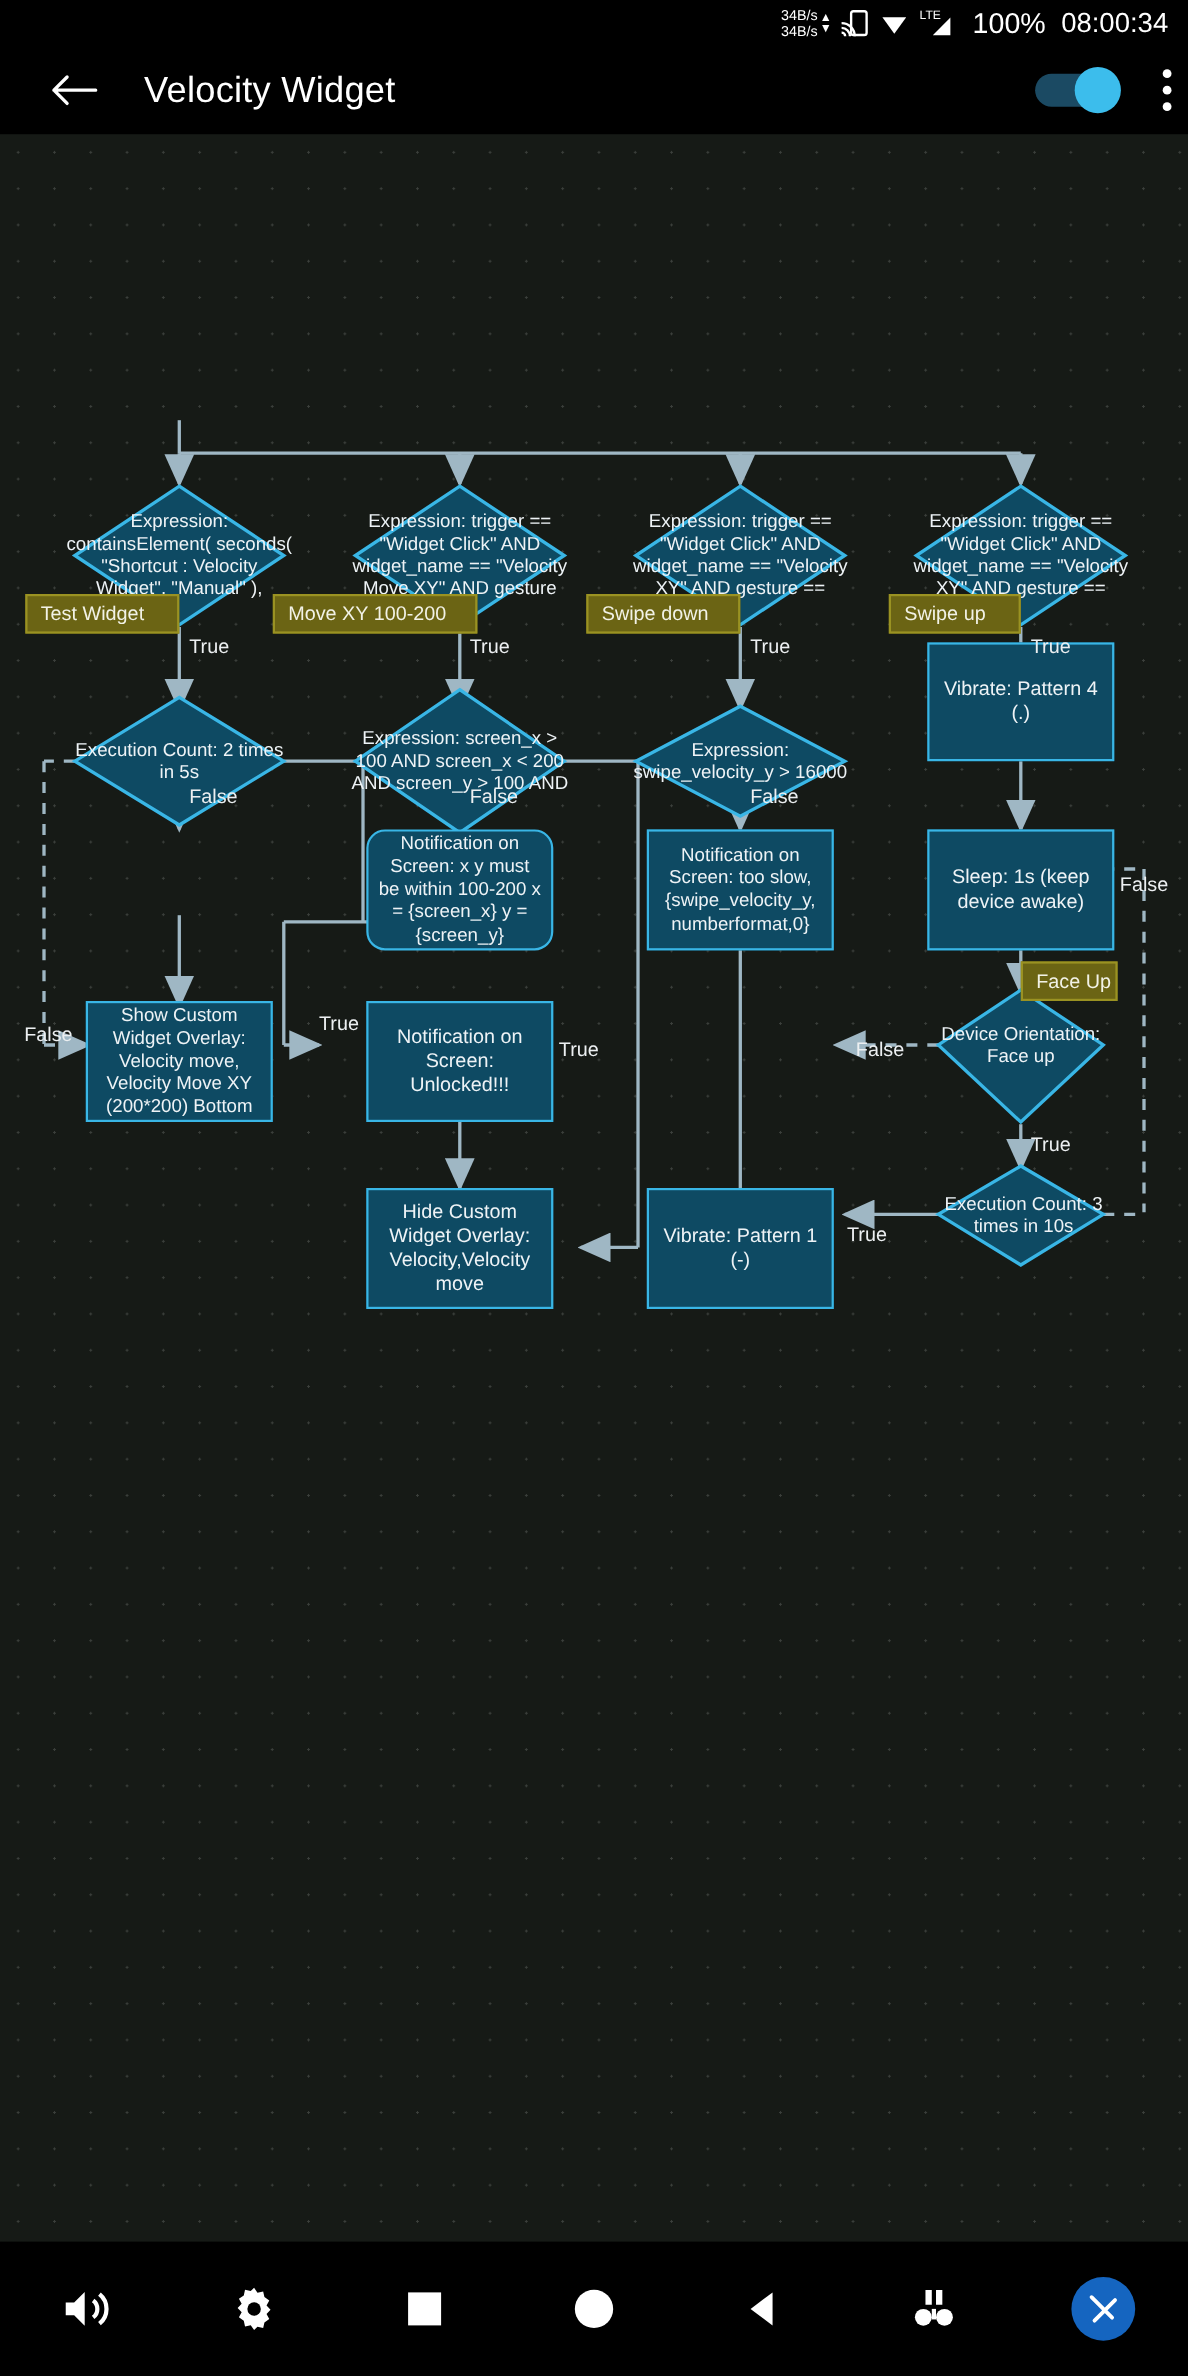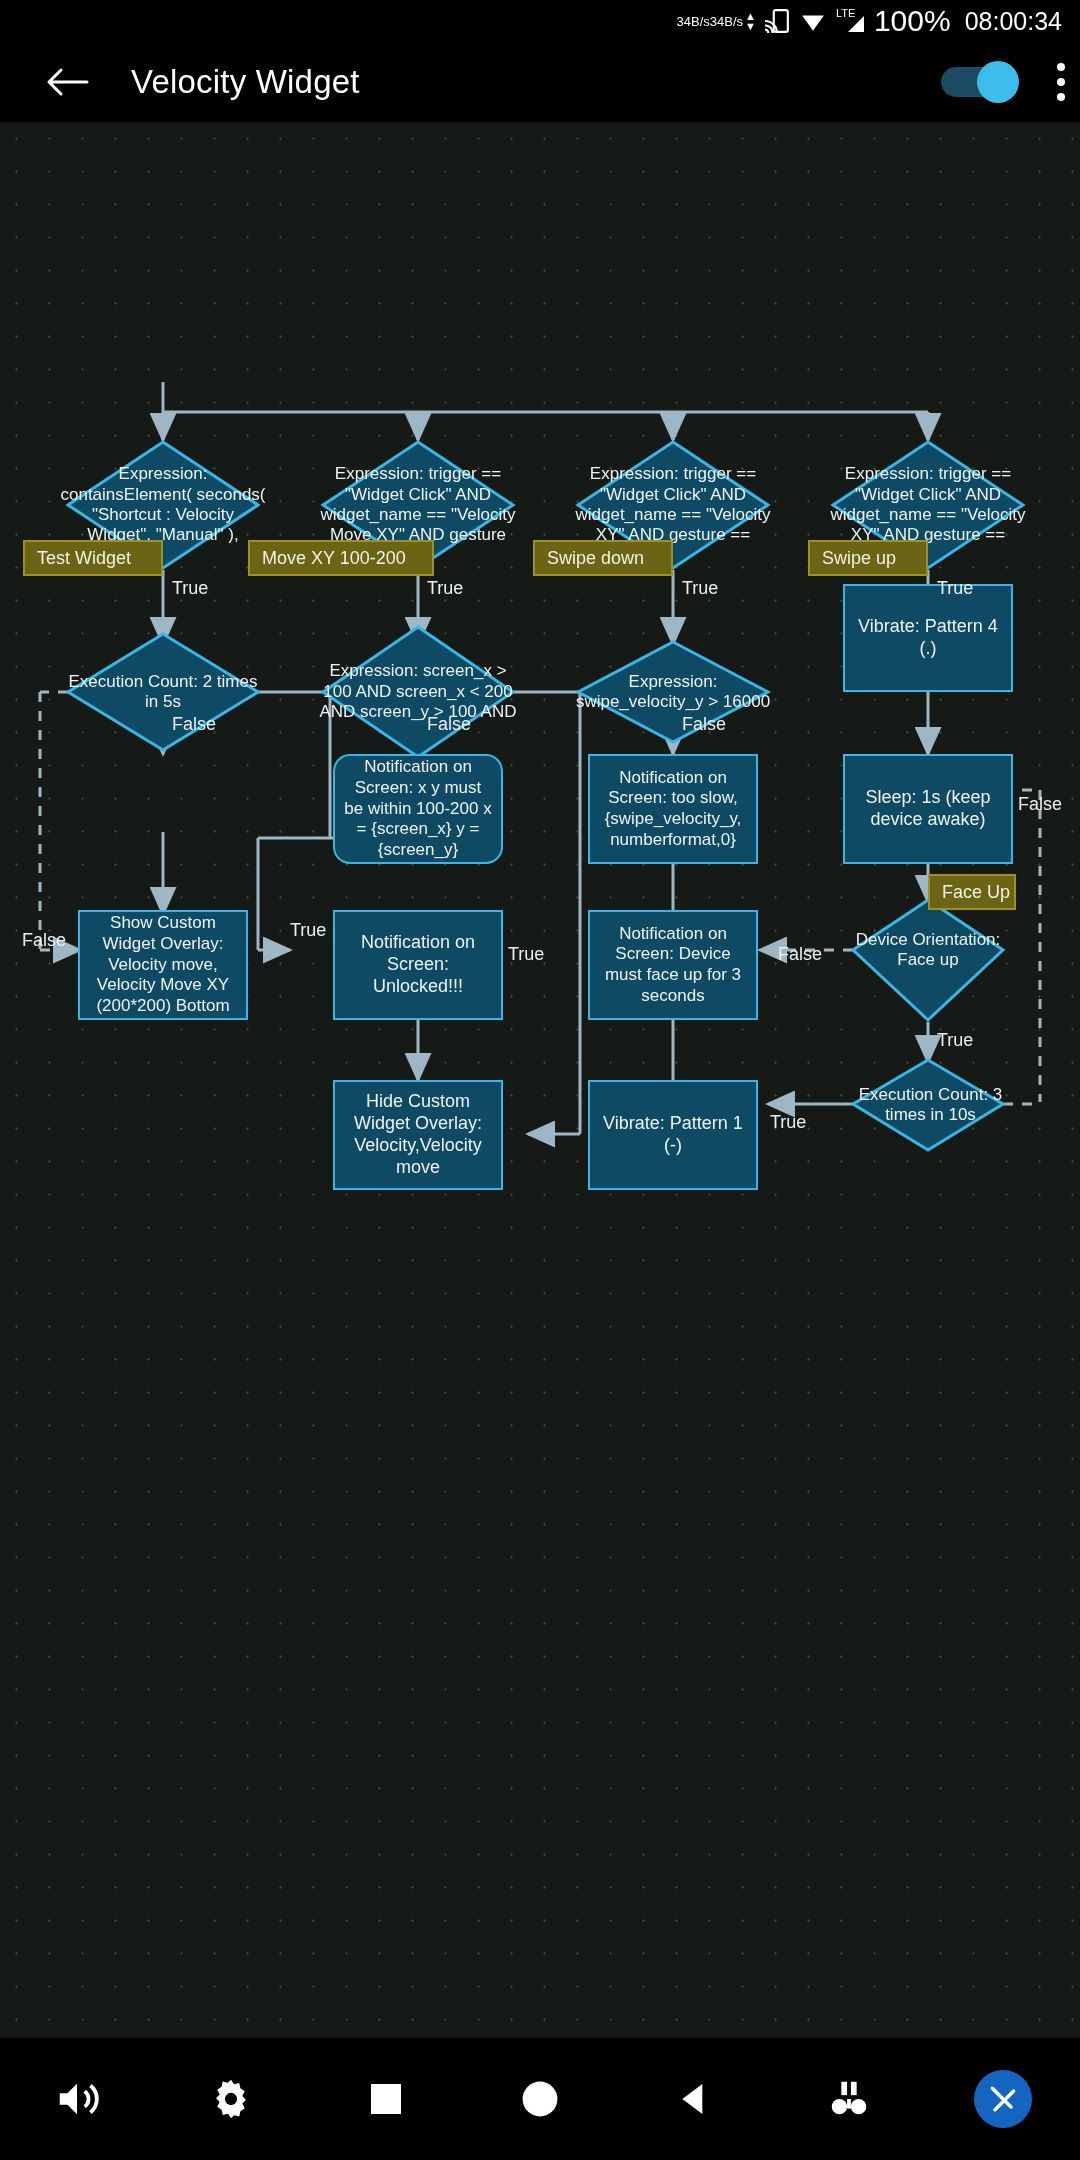--- a/index.html
+++ b/index.html
@@ -16,31 +16,31 @@
   
   .statusbar {
     position: absolute; left: 0; top: 0;
     width: 1080px; height: 42px;
     background: #000;
     display: flex; align-items: center; justify-content: flex-end;
     padding-right: 18px; box-sizing: border-box;
     color: #ffffff;
   }
   .netspeed {
-    display: flex; flex-direction: row;
+    display: flex; flex-direction: column;
     align-items: flex-end; justify-content: center;
     font-size: 13px; line-height: 15px; margin-right: 2px;
   }
   .arrows {
     display: flex; flex-direction: column; align-items: center;
     justify-content: center; margin-right: 1px;
     font-size: 11px; line-height: 10px;
   }
   .si { margin-left: 5px; display: flex; align-items: center; }
-  .battery-pct { font-size: 30px; letter-spacing: 0px; }
+  .battery-pct { font-size: 26px; margin-left: 10px; letter-spacing: 0px; }
   .clock { font-size: 25px; margin-left: 14px; }
 
   
   .appbar {
     position: absolute; left: 11px; top: 42px;
     width: 1080px; height: 80px;
     background: #000;
     display: flex; align-items: center;
   }
   .back-btn {
@@ -304,21 +304,20 @@
     <div class="node rect" style="left:333px; top:632px; width:170px; height:110px; font-size:17px; padding:0 8px;border-radius:17px;">Notification on Screen: x y must be within 100-200  x = {screen_x}  y ={screen_y}</div>
 
     <div class="node rect" style="left:588px; top:632px; width:170px; height:110px; font-size:17px; padding:0 8px;">Notification on Screen: too slow, {swipe_velocity_y, numberformat,0}</div>
 
     <div class="node rect" style="left:843px; top:632px; width:170px; height:110px; font-size:18px; padding:0 10px;">Sleep: 1s (keep device awake)</div>
 
     <div class="node rect" style="left:78px; top:788px; width:170px; height:110px; font-size:17px; padding:0 8px;">Show Custom Widget Overlay: Velocity move, Velocity Move XY (200*200) Bottom</div>
 
     <div class="node rect" style="left:333px; top:788px; width:170px; height:110px; font-size:18px; padding:0 8px;">Notification on Screen: Unlocked!!!</div>
 
-    <div class="node rect" style="left:588px; top:788px; width:170px; height:110px; font-size:17px; padding:0 8px;">Notification on Screen: Device must face up for 3 seconds</div>
 
     <div class="node rect" style="left:333px; top:958px; width:170px; height:110px; font-size:18px; padding:0 8px;">Hide Custom Widget Overlay: Velocity,Velocity move</div>
 
     <div class="node rect" style="left:588px; top:958px; width:170px; height:110px; font-size:18px; padding:0 8px;">Vibrate: Pattern 1 (-)</div>
 
     <div class="badge" style="left:23px; top:418px; width:140px; height:36px; font-size:18px;">Test Widget</div>
     <div class="badge" style="left:248px; top:418px; width:186px; height:36px; font-size:18px;">Move XY 100-200</div>
     <div class="badge" style="left:533px; top:418px; width:140px; height:36px; font-size:18px;">Swipe down</div>
     <div class="badge" style="left:808px; top:418px; width:120px; height:36px; font-size:18px;">Swipe up</div>
     <div class="badge" style="left:928px; top:752px; width:88px; height:36px; font-size:18px;">Face Up</div>

